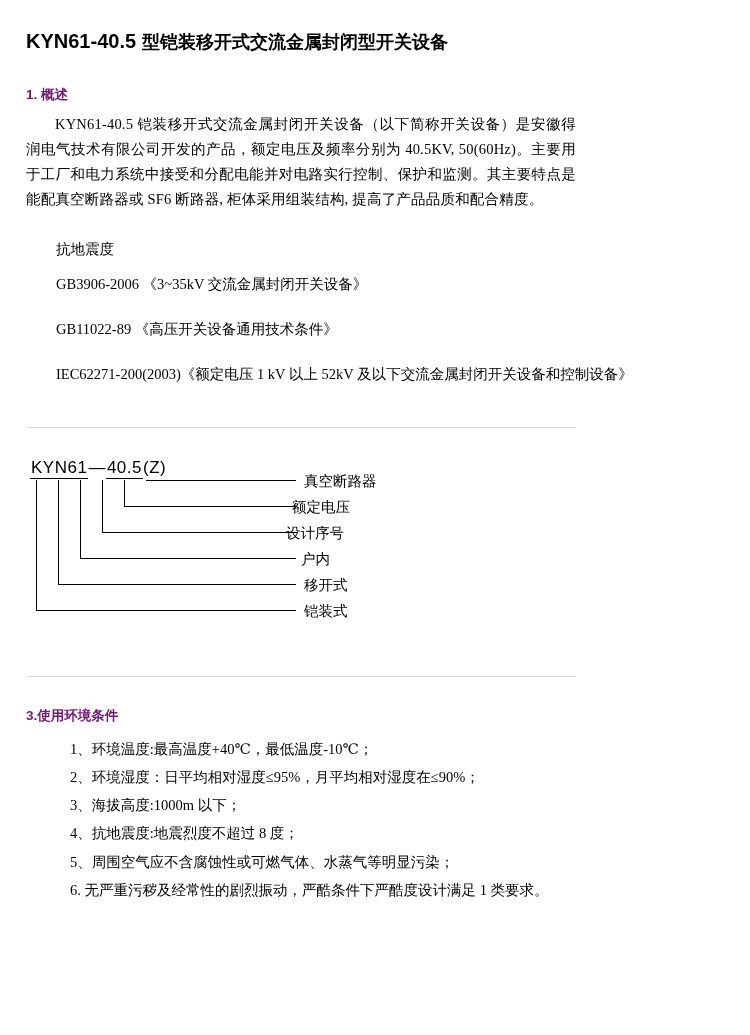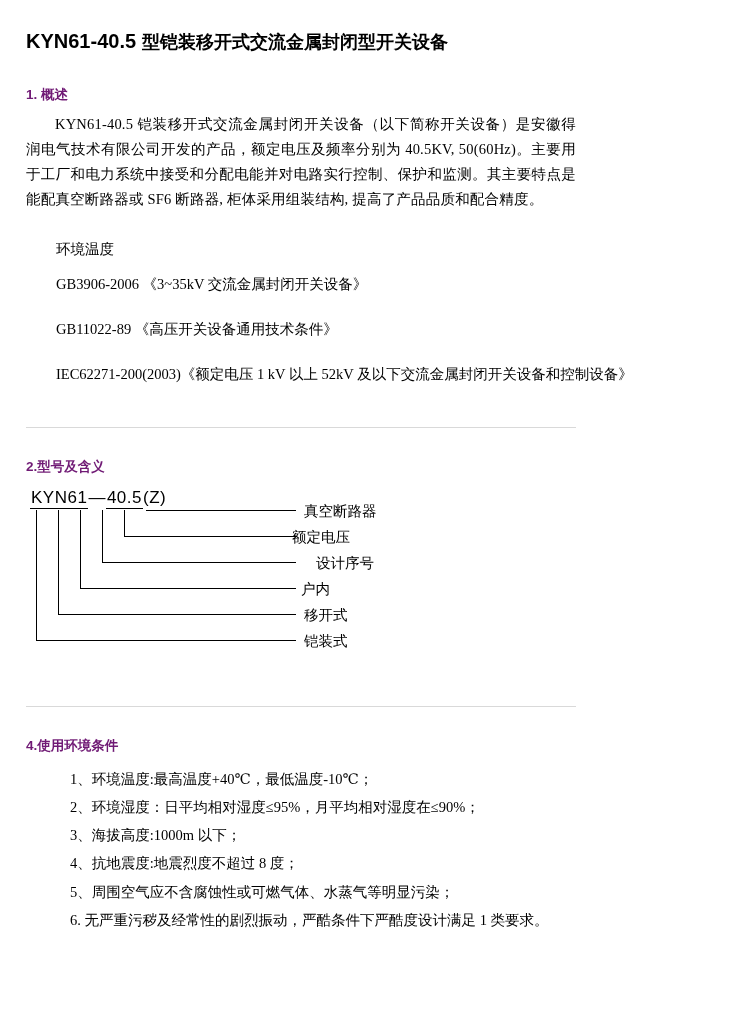--- a/index.html
+++ b/index.html
@@ -139,30 +139,29 @@
 
   <h1 class="doc-title">
     <span class="model">KYN61-40.5</span><span class="rest">型铠装移开式交流金属封闭型开关设备</span>
   </h1>
 
   <h2 class="sec-head" id="sec1-head">1. 概述</h2>
 
   <p class="para indent">KYN61-40.5 铠装移开式交流金属封闭开关设备（以下简称开关设备）是安徽得润电气技术有限公司开发的产品，额定电压及频率分别为 40.5KV, 50(60Hz)。主要用于工厂和电力系统中接受和分配电能并对电路实行控制、保护和监测。其主要特点是能配真空断路器或 SF6 断路器, 柜体采用组装结构, 提高了产品品质和配合精度。</p>
 
   <div class="std-block">
-    <div class="std-title">环境温度</div>
+    <div class="std-title">抗地震度</div>
     <div class="std-line">GB3906-2006 《3~35kV 交流金属封闭开关设备》</div>
     <div class="std-line">GB11022-89 《高压开关设备通用技术条件》</div>
     <div class="std-line">IEC62271-200(2003)《额定电压 1 kV 以上 52kV 及以下交流金属封闭开关设备和控制设备》</div>
   </div>
 
   <hr class="divider" id="divider-1">
 
   <div class="model-section">
-    <h2 class="sec-head" id="sec2-head">2.型号及含义</h2>
 
     <div class="model-code">
       <span class="u">KYN61</span><span>—</span><span class="u">40.5</span><span>(Z)</span>
     </div>
 
     <div class="diagram">
 
       <span class="vline" style="left:10px;  height:130px;"></span>
       <span class="vline" style="left:32px;  height:104px;"></span>
       <span class="vline" style="left:54px;  height:78px;"></span>
@@ -172,31 +171,31 @@
 
       <span class="hline" style="left:120px; top:0px;   width:150px;"></span>
       <span class="hline" style="left:98px;  top:26px;  width:172px;"></span>
       <span class="hline" style="left:76px;  top:52px;  width:194px;"></span>
       <span class="hline" style="left:54px;  top:78px;  width:216px;"></span>
       <span class="hline" style="left:32px;  top:104px; width:238px;"></span>
       <span class="hline" style="left:10px;  top:130px; width:260px;"></span>
 
       <span class="lbl" style="left:278px; top:-6px;">真空断路器</span>
       <span class="lbl" style="left:266px; top:20px;">额定电压</span>
-      <span class="lbl" style="left:290px; top:46px;">设计序号</span>
+      <span class="lbl" style="left:260px; top:46px;">设计序号</span>
       <span class="lbl" style="left:275px; top:72px;">户内</span>
       <span class="lbl" style="left:278px; top:98px;">移开式</span>
       <span class="lbl" style="left:278px; top:124px;">铠装式</span>
     </div>
   </div>
 
   <hr class="divider" id="divider-2">
 
   <div style="margin-top:30px;">
-    <h2 class="sec-head" id="sec3-head">4.使用环境条件</h2>
+    <h2 class="sec-head" id="sec3-head">3.使用环境条件</h2>
     <ul class="cond-list">
       <li>1、环境温度:最高温度+40℃，最低温度-10℃；</li>
       <li>2、环境湿度：日平均相对湿度≤95%，月平均相对湿度在≤90%；</li>
       <li>3、海拔高度:1000m 以下；</li>
       <li>4、抗地震度:地震烈度不超过 8 度；</li>
       <li>5、周围空气应不含腐蚀性或可燃气体、水蒸气等明显污染；</li>
       <li>6. 无严重污秽及经常性的剧烈振动，严酷条件下严酷度设计满足 1 类要求。</li>
     </ul>
   </div>
 

